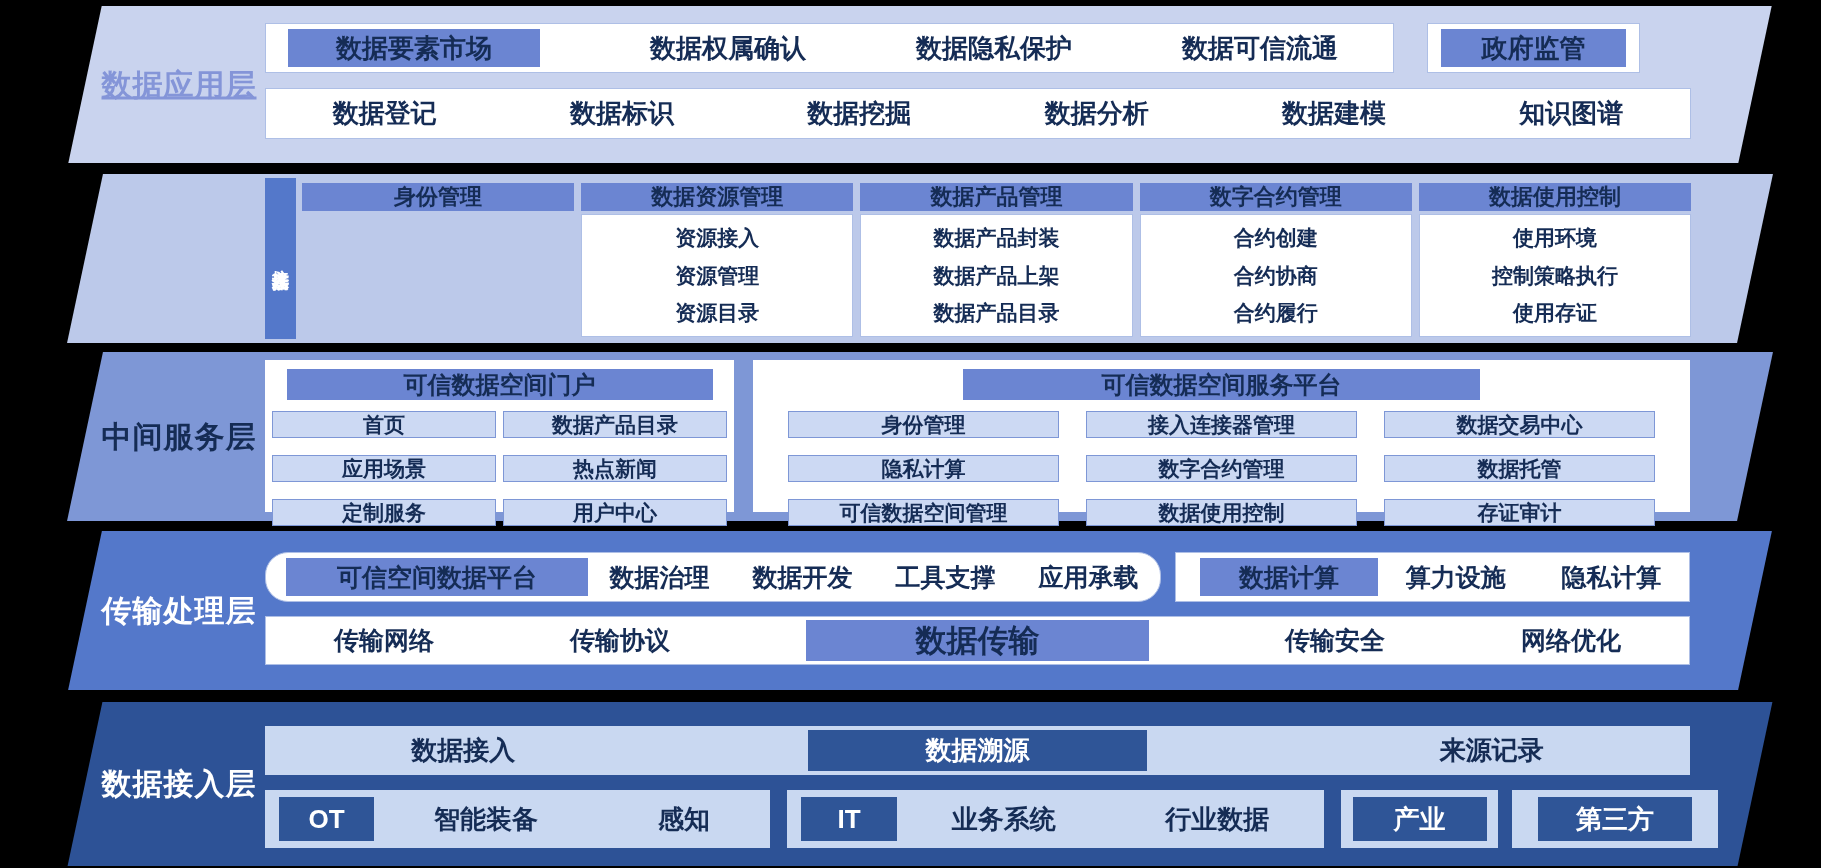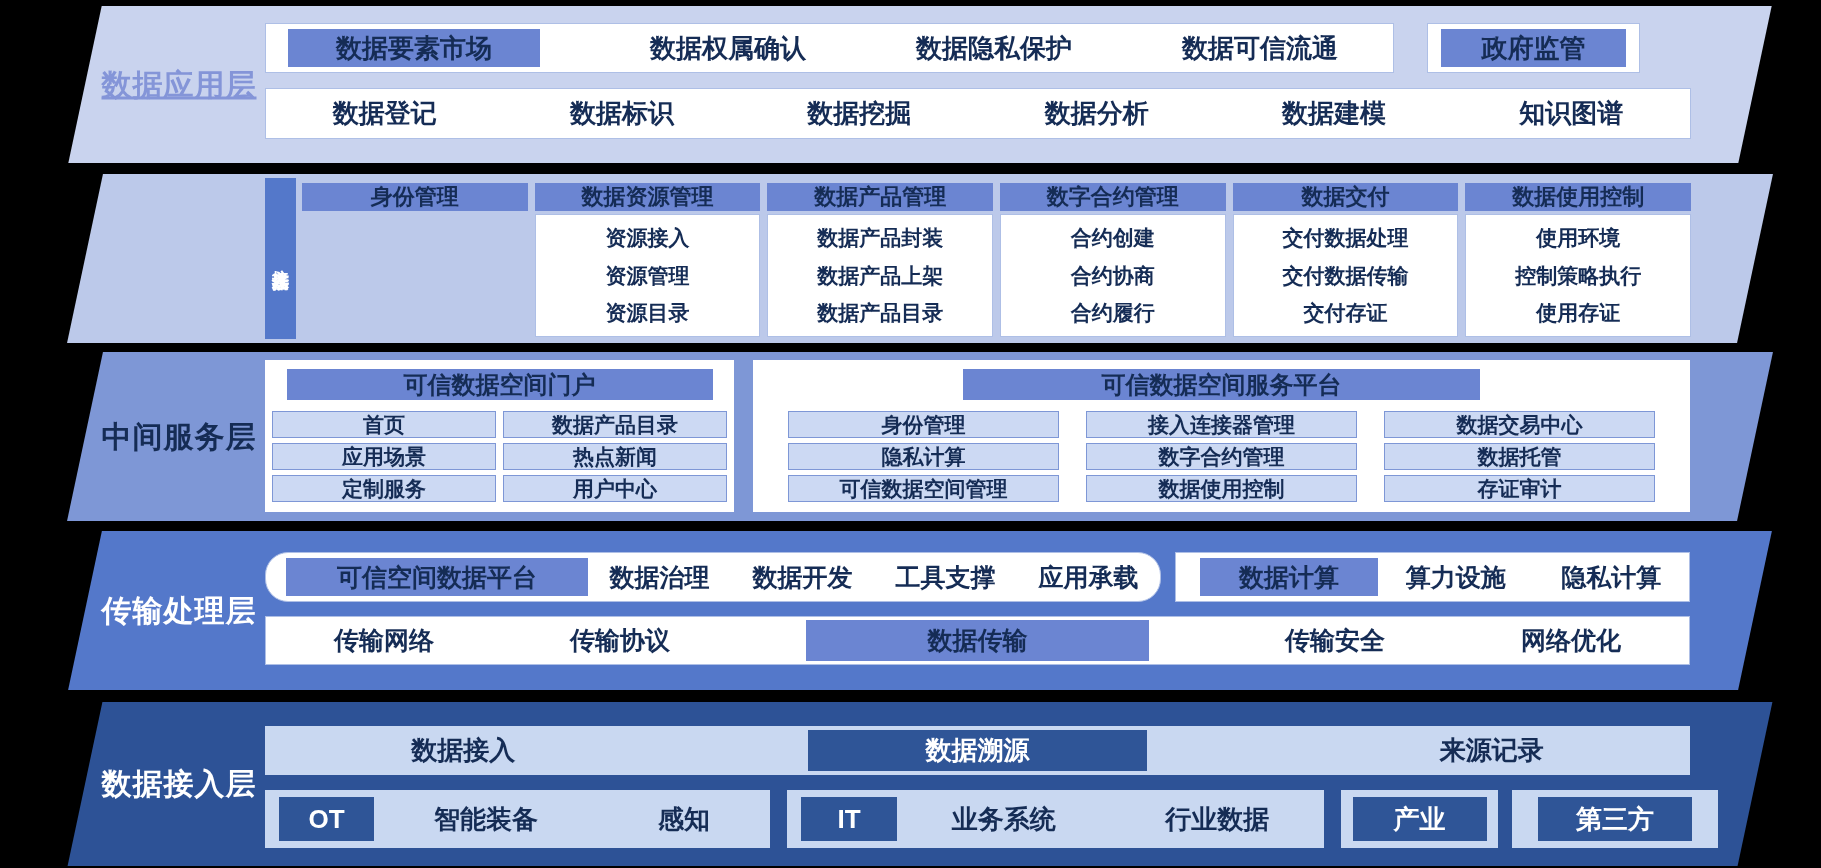--- a/index.html
+++ b/index.html
@@ -58,36 +58,36 @@
              display:flex; flex-direction:column; justify-content:space-evenly; align-items:center; }
   .l2-body .txt { font-size:21px; }
 
   
   .l3-panel { top:8px; height:152px; background:#ffffff; }
   .l3-portal { left:180px; width:469px; }
   .l3-platform { left:668px; width:937px; }
   .l3-head { height:31px; margin:9px auto 11px; font-size:24px; }
   .l3-portal .l3-head { width:426px; }
   .l3-platform .l3-head { width:517px; }
-  .l3-grid { display:grid; grid-template-rows:repeat(3,27px); row-gap:5px; }
+  .l3-grid { display:grid; grid-template-rows:repeat(3,27px); row-gap:17px; }
   .l3-portal .l3-grid { grid-template-columns:1fr 1fr; column-gap:7px; padding:0 7px; }
   .l3-platform .l3-grid { grid-template-columns:1fr 1fr 1fr; column-gap:27px; padding:0 35px; }
   .cell { background:#ccd9f3; border:1px solid #7e97d6; color:#152c55; font-weight:bold;
           display:flex; align-items:center; justify-content:center; font-size:21px; white-space:nowrap; }
 
   
   .l4-p1 { left:180px; top:21px; width:896px; height:50px; display:flex; align-items:center;border-radius:23px; }
   .l4-p1 .hl { width:302px; height:38px; margin-left:20px; font-size:25px; }
   .l4-p2 { left:1090px; top:21px; width:515px; height:50px; display:flex; align-items:center; }
   .l4-p2 .hl { width:178px; height:38px; margin-left:24px; font-size:25px; }
   .l4-items { flex:1; display:flex; justify-content:space-around; }
   .l4-items .txt, .l4-row2 .txt { font-size:25px; }
   .l4-row2 { left:180px; top:85px; width:1425px; height:49px;
              display:flex; align-items:center; justify-content:space-around; }
-  .l4-row2 .hl { width:343px; height:41px; font-size:25px; }
+  .l4-row2 .hl { width:343px; height:41px; font-size:31px; }
 
   
   .l5-row1 { left:180px; top:24px; width:1425px; height:49px; background:#c9d8f1;
              display:flex; align-items:center; justify-content:space-around; }
   .l5-row1 .txt { font-size:26px; }
   .l5-row1 .dark { width:339px; height:41px; font-size:26px; }
   .l5-panel { top:88px; height:58px; background:#c9d8f1; display:flex; align-items:center; }
   .l5-panel .txt { font-size:26px; }
   .l5-panel .dark { height:44px; font-size:26px; }
   .l5-a { left:180px;  width:505px; }
@@ -155,28 +155,20 @@
       </div>
       <div class="l2-col">
         <div class="hl">数字合约管理</div>
         <div class="l2-body">
           <span class="txt">合约创建</span>
           <span class="txt">合约协商</span>
           <span class="txt">合约履行</span>
         </div>
       </div>
       <div class="l2-col">
-        <div class="hl">数据交付</div>
-        <div class="l2-body">
-          <span class="txt">交付数据处理</span>
-          <span class="txt">交付数据传输</span>
-          <span class="txt">交付存证</span>
-        </div>
-      </div>
-      <div class="l2-col">
         <div class="hl">数据使用控制</div>
         <div class="l2-body">
           <span class="txt">使用环境</span>
           <span class="txt">控制策略执行</span>
           <span class="txt">使用存证</span>
         </div>
       </div>
     </div>
   </section>
 

